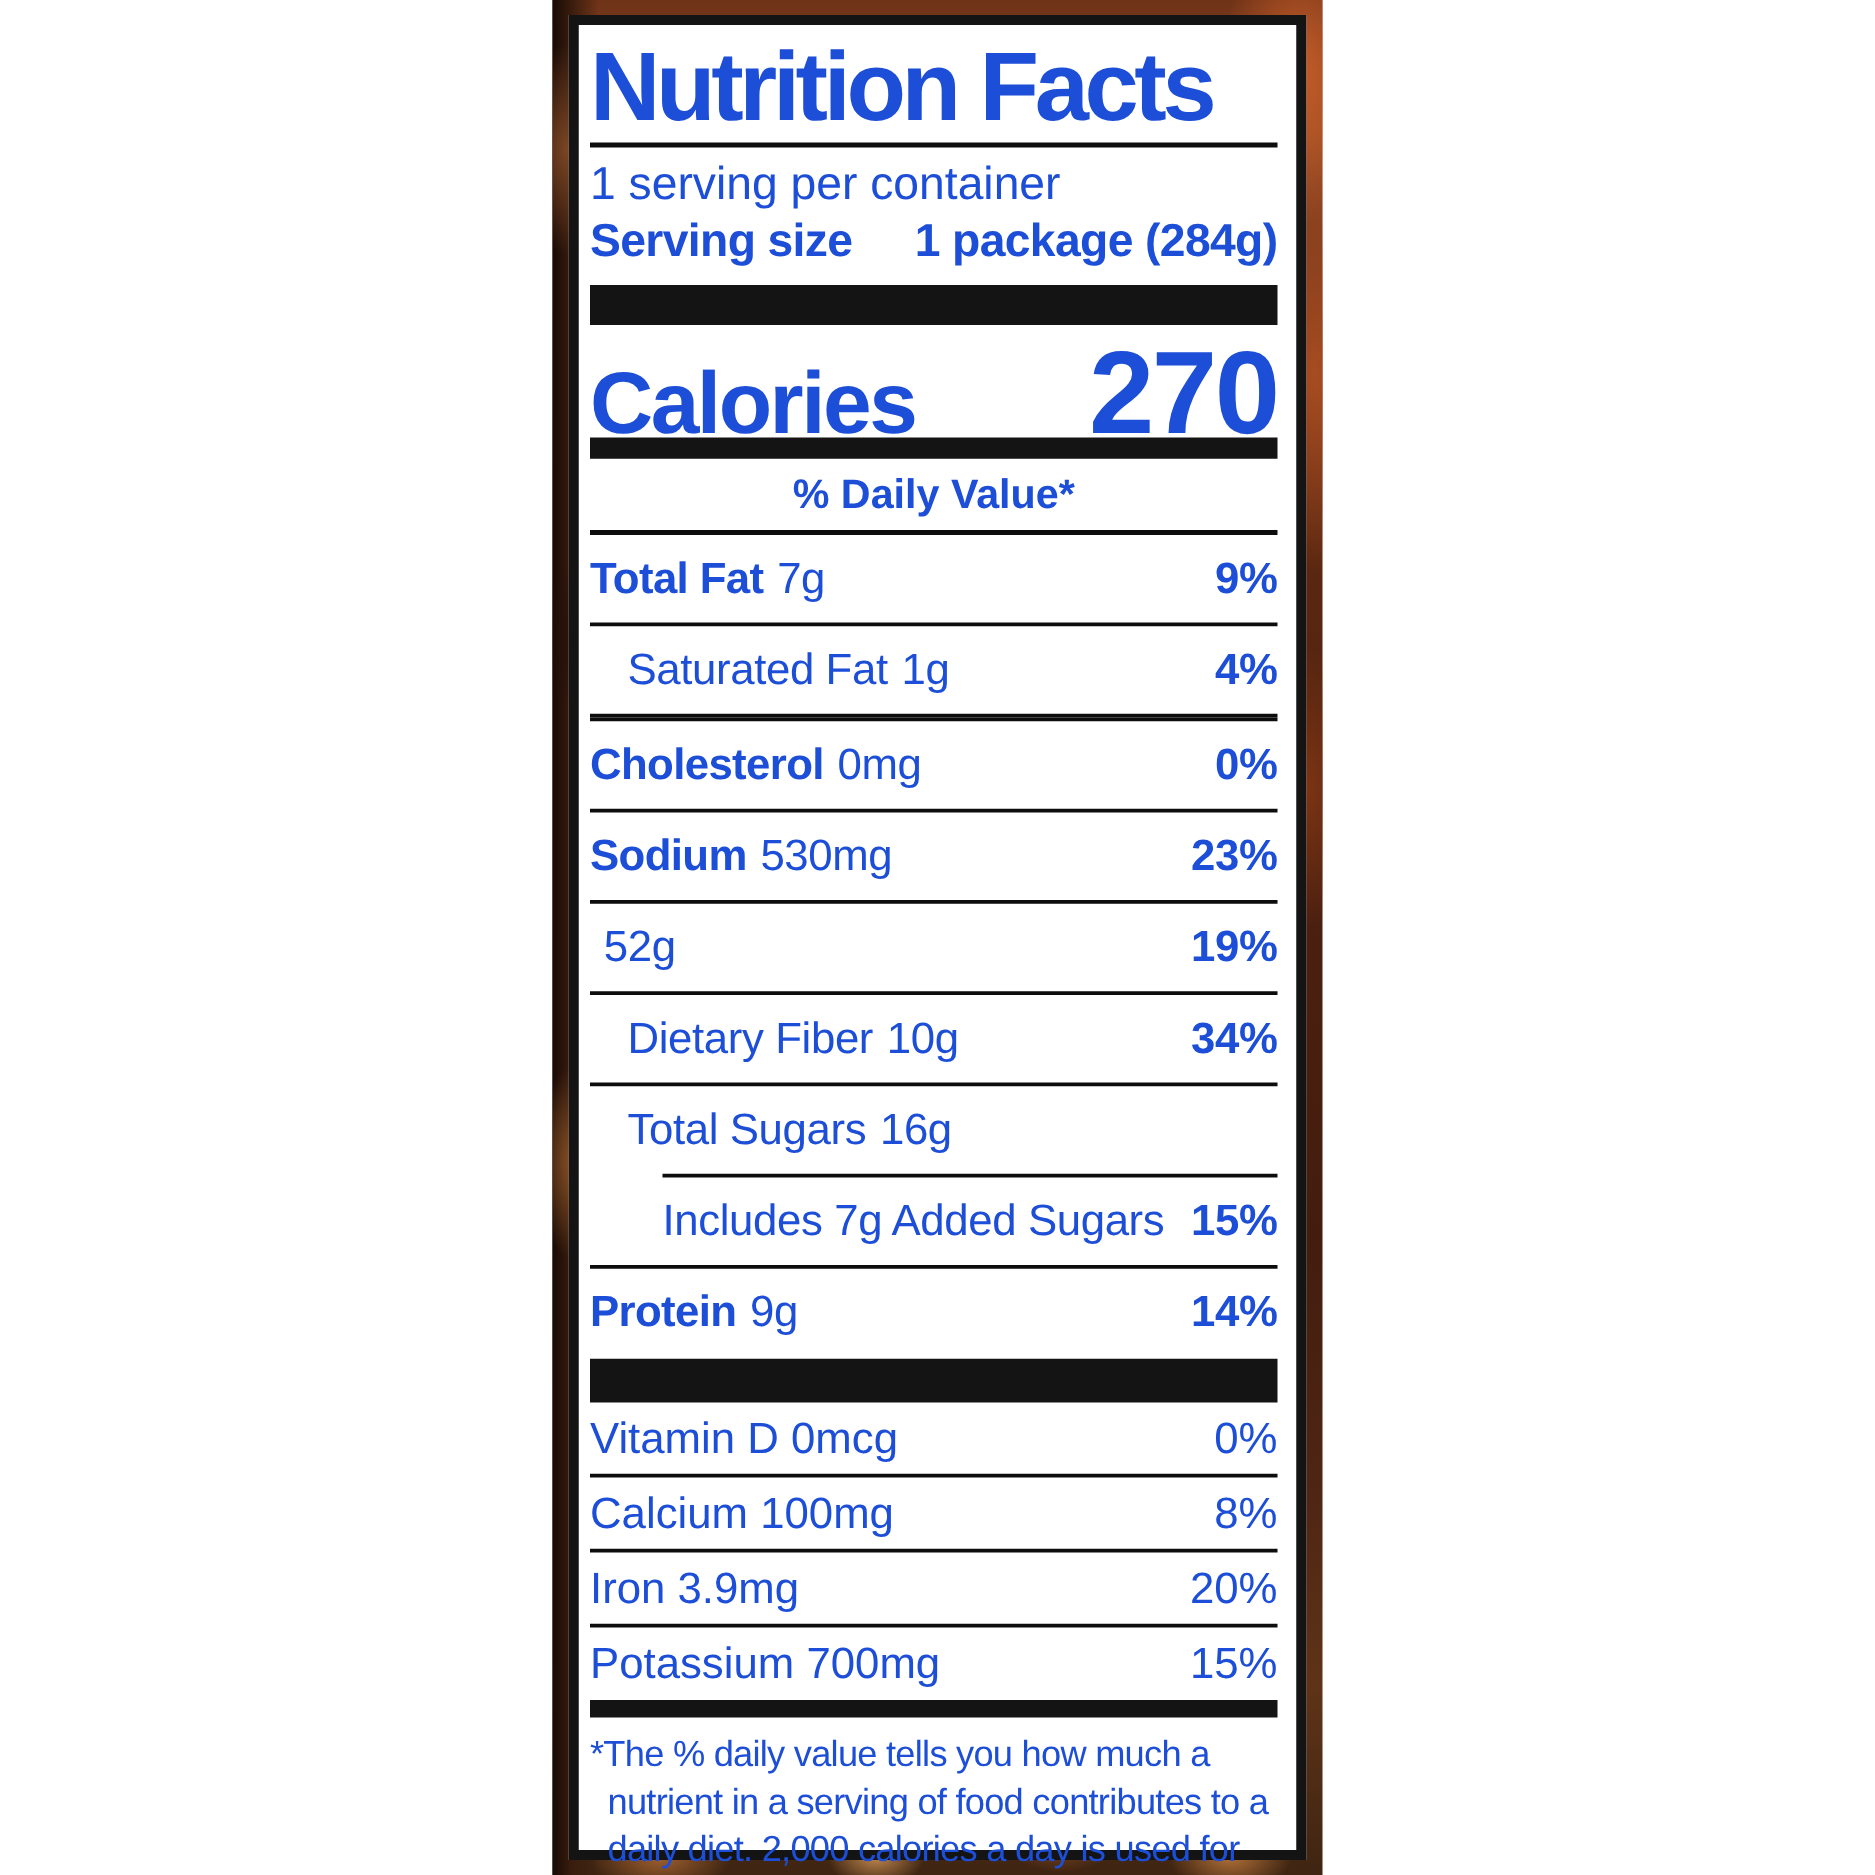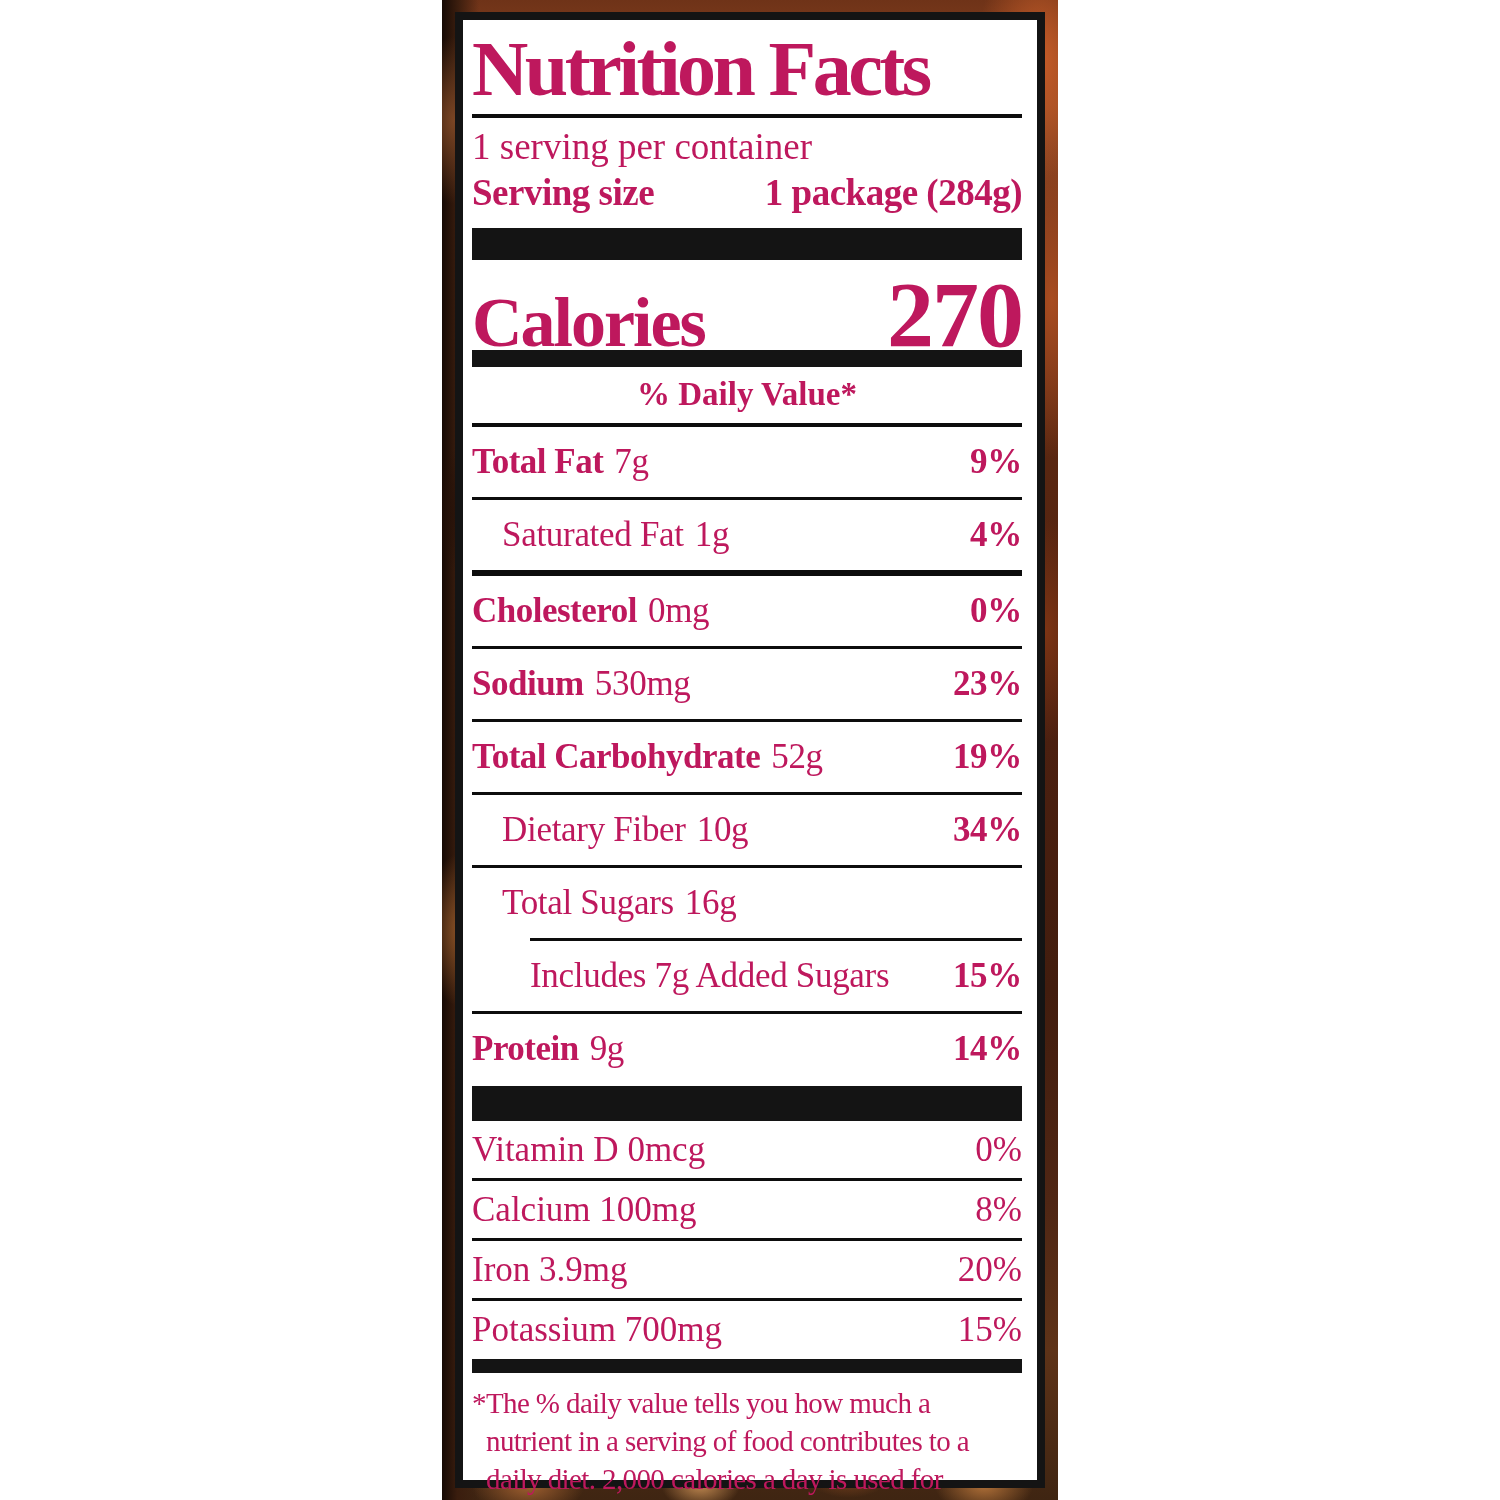--- a/index.html
+++ b/index.html
@@ -1,17 +1,17 @@
 <!DOCTYPE html>
 <html><head>
 <meta charset="utf-8">
 <style>
   html,body{margin:0;padding:0;background:#ffffff;}
   .canvas{position:relative;width:1500px;height:1500px;background:#ffffff;overflow:hidden;
-          font-family:Liberation Serif, serif;color:#be185d;}
+          font-family:Liberation Sans, sans-serif;color:#1d4ed8;}
 
   
   .photo-band{position:absolute;left:442px;top:0;width:616px;height:1500px;
     background:
       radial-gradient(90px 170px at 97% 4%,  #c65c28 0%, rgba(198,92,40,0) 70%),
       radial-gradient(70px 220px at 99% 20%, #a84c20 0%, rgba(168,76,32,0) 72%),
       radial-gradient(60px 160px at 98% 42%, #7c3414 0%, rgba(124,52,20,0) 70%),
       radial-gradient(60px 120px at 2% 8%,   #7a4524 0%, rgba(122,69,36,0) 70%),
       radial-gradient(46px 90px  at 4% 34%,  #241008 0%, rgba(36,16,8,0) 75%),
       radial-gradient(50px 110px at 3% 62%,  #8a5226 0%, rgba(138,82,38,0) 70%),
@@ -112,21 +112,20 @@
     <div class="rule"></div>
 
     <div class="row">
       <span class="name bold">Sodium</span>
       <span class="amt">530mg</span>
       <span class="dv">23%</span>
     </div>
     <div class="rule"></div>
 
     <div class="row">
-      <span class="name bold">Total Carbohydrate</span>
       <span class="amt">52g</span>
       <span class="dv">19%</span>
     </div>
     <div class="rule"></div>
 
     <div class="row ind1">
       <span class="name">Dietary Fiber</span>
       <span class="amt">10g</span>
       <span class="dv">34%</span>
     </div>

